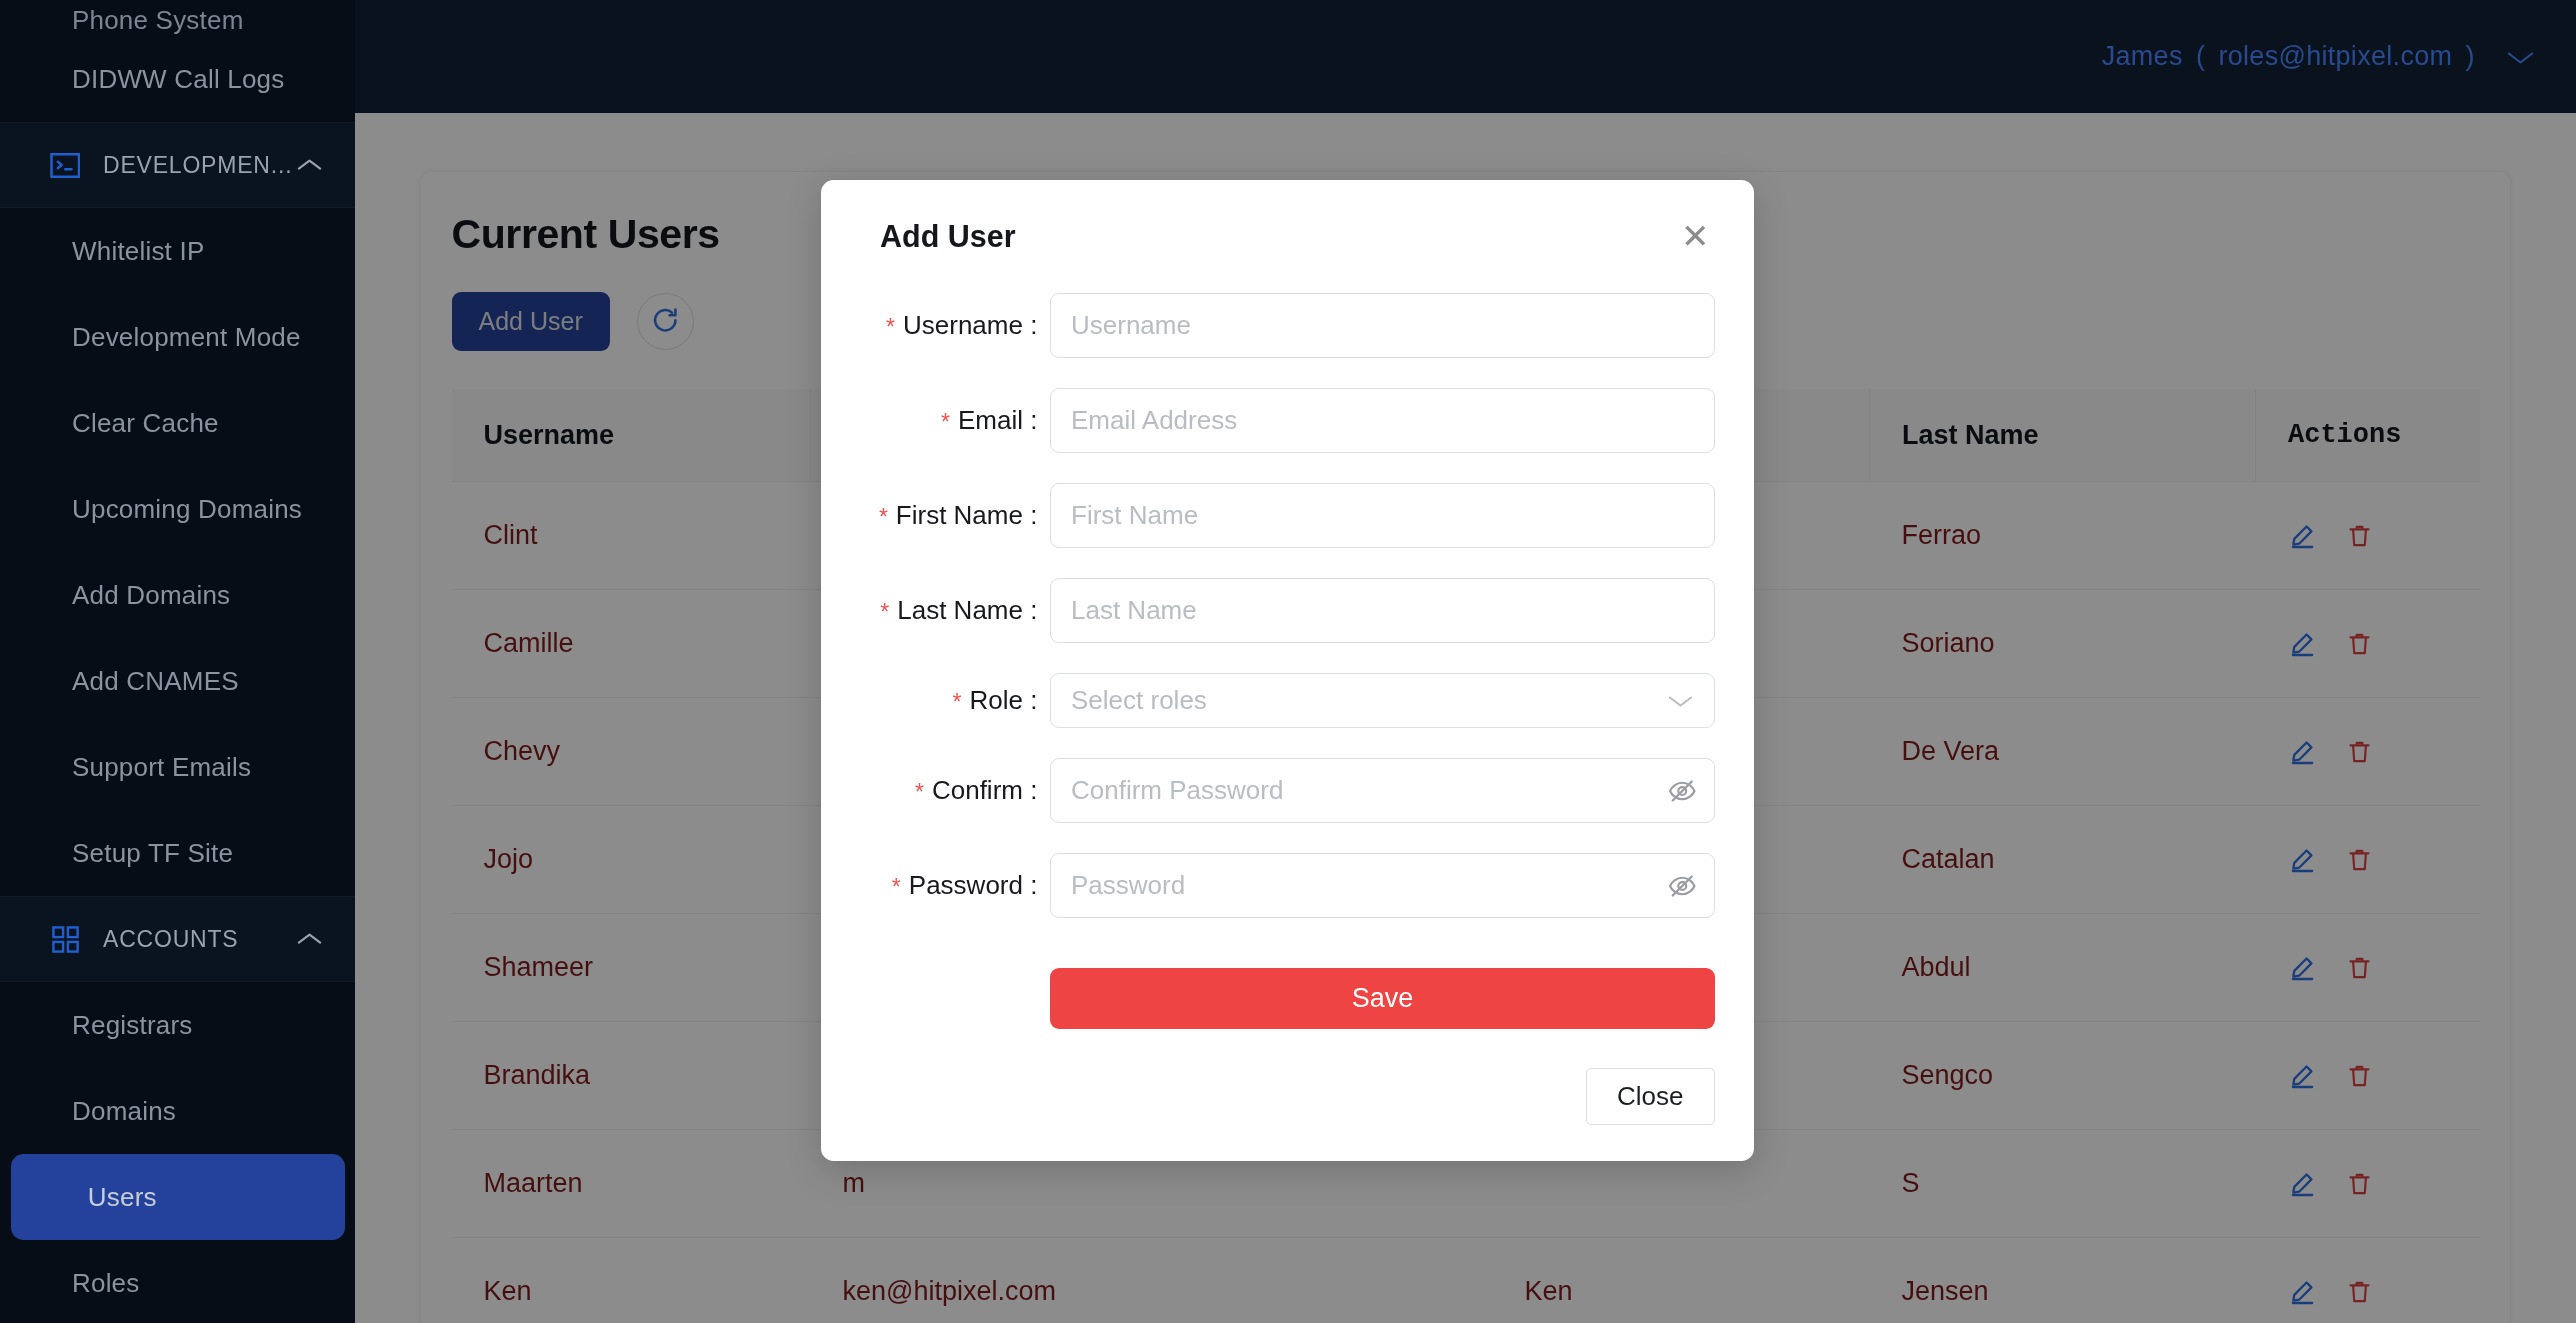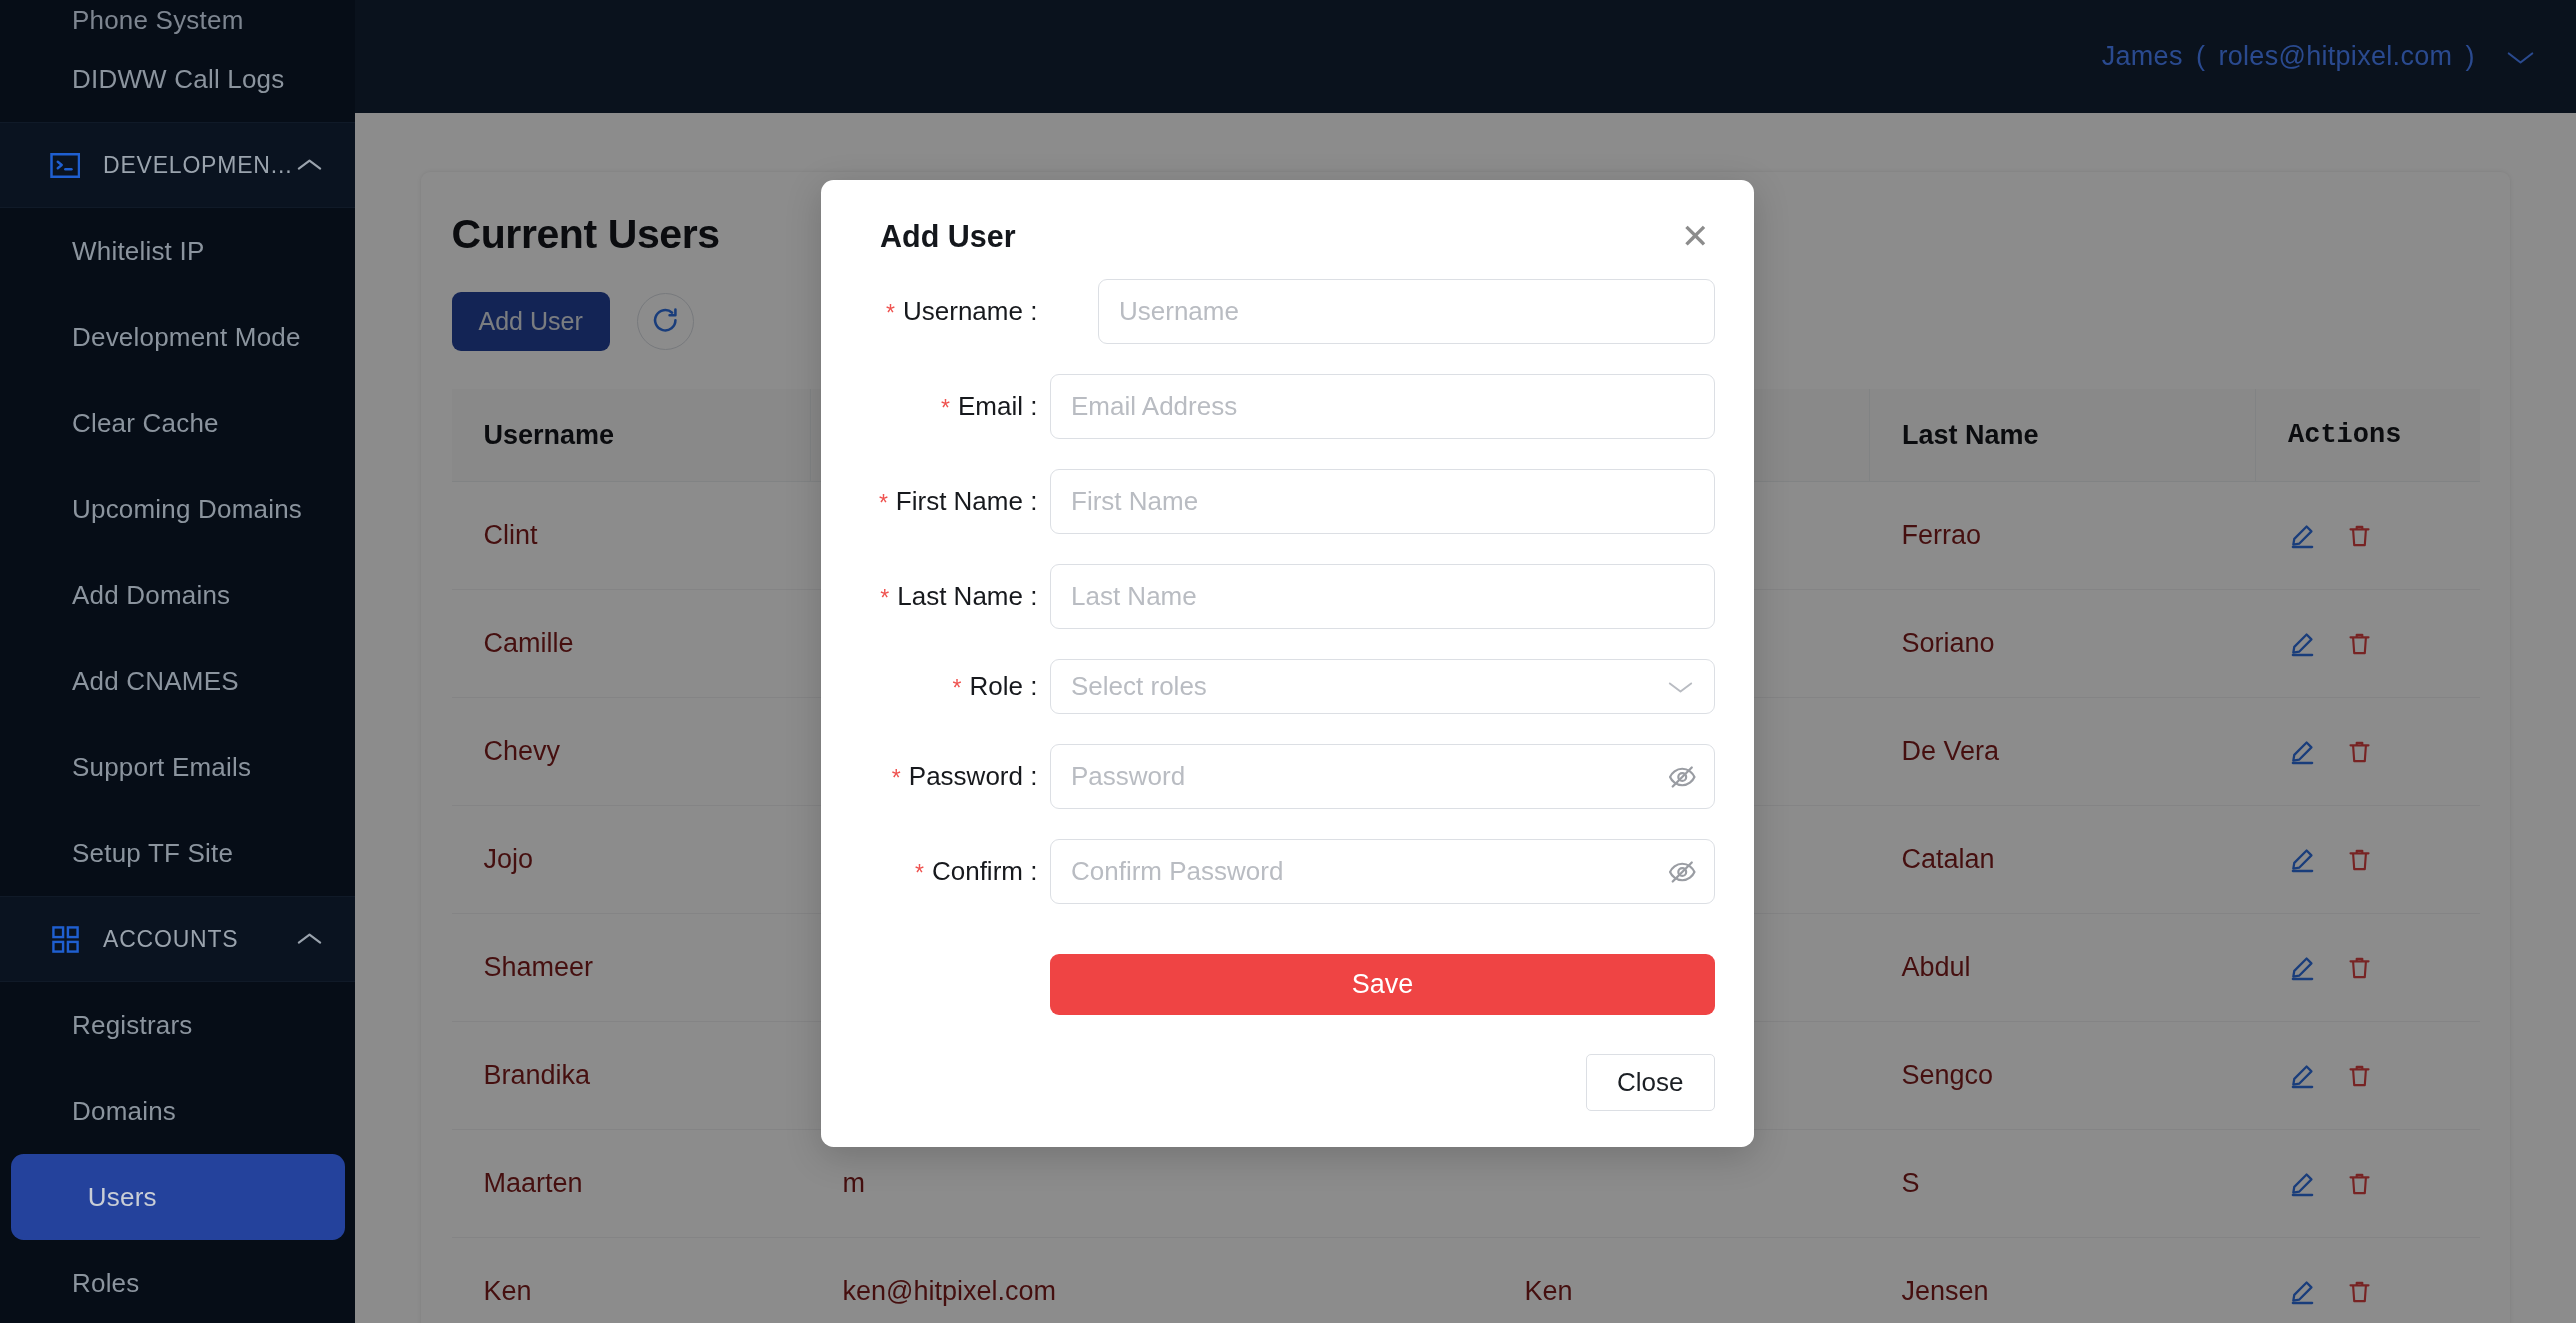--- a/index.html
+++ b/index.html
@@ -105,21 +105,21 @@
     box-shadow:0 9px 36px rgba(0,0,0,.18);
   }
   #modal-head { display:flex; align-items:flex-start; justify-content:space-between; }
   #modal-title { font-size:30.5px; font-weight:bold; color:#14171c; padding-left:20px; }
   #modal-close {
     font-size:34px; color:#8c8c8c; line-height:1; cursor:pointer;
     padding:0 5.4px; font-family:"Liberation Sans", sans-serif;
   }
 
   .form-row { display:flex; align-items:center; margin-top:30px; }
-  .form-row:first-of-type { margin-top:25px;gap:48px; }
+  .form-row:first-of-type { margin-top:39px; }
   .f-label {
     width:190px; flex:0 0 190px; text-align:right; padding-right:12.6px;
     font-size:26px; color:#17191d; white-space:nowrap;
   }
   .f-label .req { color:#ef5350; margin-right:8px; font-size:23px; vertical-align:-1.8px; }
   .f-ctrl { flex:1 1 auto; position:relative; }
   .f-input {
     width:100%; height:65px; border:0.9px solid #dcdfe4; border-radius:9px;
     background:#fff; font-size:26px; font-family:inherit; color:#1b1f24;
     padding:0 20px; outline:none;
@@ -494,39 +494,39 @@
             <span>Select roles</span>
             <span class="sel-chev">
               <svg width="27" height="16" viewBox="0 0 30 18">
                 <path d="M3 5l12 9 12-9" fill="none" stroke="#b9bcc2" stroke-width="2.2" stroke-linecap="round" stroke-linejoin="round"></path>
               </svg>
             </span>
           </div>
         </div>
       </div>
       <div class="form-row">
+        <div class="f-label"><span class="req">*</span><span>Confirm :</span></div>
+        <div class="f-ctrl"><input class="f-input has-icon" type="text" placeholder="Confirm Password" style=""><span class="eye-btn">
+            <svg width="30.5" height="30.5" viewBox="0 0 24 24">
+              <path d="M12 5.5c4.6 0 8.3 3.4 9.6 6.5-1.3 3.1-5 6.5-9.6 6.5S3.7 15.1 2.4 12C3.7 8.9 7.4 5.5 12 5.5z" fill="none" stroke="#9a9da3" stroke-width="1.7"></path>
+              <circle cx="12" cy="12" r="3.1" fill="none" stroke="#9a9da3" stroke-width="1.7"></circle>
+              <path d="M4.5 19.5L19.5 4.5" stroke="#9a9da3" stroke-width="1.8" stroke-linecap="round"></path>
+            </svg>
+          </span></div>
+      </div>
+      <div class="form-row">
         <div class="f-label"><span class="req">*</span><span>Password :</span></div>
         <div class="f-ctrl"><input class="f-input has-icon" type="text" placeholder="Password" style=""><span class="eye-btn">
             <svg width="30.5" height="30.5" viewBox="0 0 24 24">
               <path d="M12 5.5c4.6 0 8.3 3.4 9.6 6.5-1.3 3.1-5 6.5-9.6 6.5S3.7 15.1 2.4 12C3.7 8.9 7.4 5.5 12 5.5z" fill="none" stroke="#9a9da3" stroke-width="1.7"></path>
               <circle cx="12" cy="12" r="3.1" fill="none" stroke="#9a9da3" stroke-width="1.7"></circle>
               <path d="M4.5 19.5L19.5 4.5" stroke="#9a9da3" stroke-width="1.8" stroke-linecap="round"></path>
             </svg>
           </span></div>
       </div>
-      <div class="form-row">
-        <div class="f-label"><span class="req">*</span><span>Confirm :</span></div>
-        <div class="f-ctrl"><input class="f-input has-icon" type="text" placeholder="Confirm Password" style=""><span class="eye-btn">
-            <svg width="30.5" height="30.5" viewBox="0 0 24 24">
-              <path d="M12 5.5c4.6 0 8.3 3.4 9.6 6.5-1.3 3.1-5 6.5-9.6 6.5S3.7 15.1 2.4 12C3.7 8.9 7.4 5.5 12 5.5z" fill="none" stroke="#9a9da3" stroke-width="1.7"></path>
-              <circle cx="12" cy="12" r="3.1" fill="none" stroke="#9a9da3" stroke-width="1.7"></circle>
-              <path d="M4.5 19.5L19.5 4.5" stroke="#9a9da3" stroke-width="1.8" stroke-linecap="round"></path>
-            </svg>
-          </span></div>
-      </div>
     </div>
 
   <button id="save-btn">Save</button>
 
   <div id="modal-footer">
     <button id="close-btn">Close</button>
   </div>
 </div>
 
 

